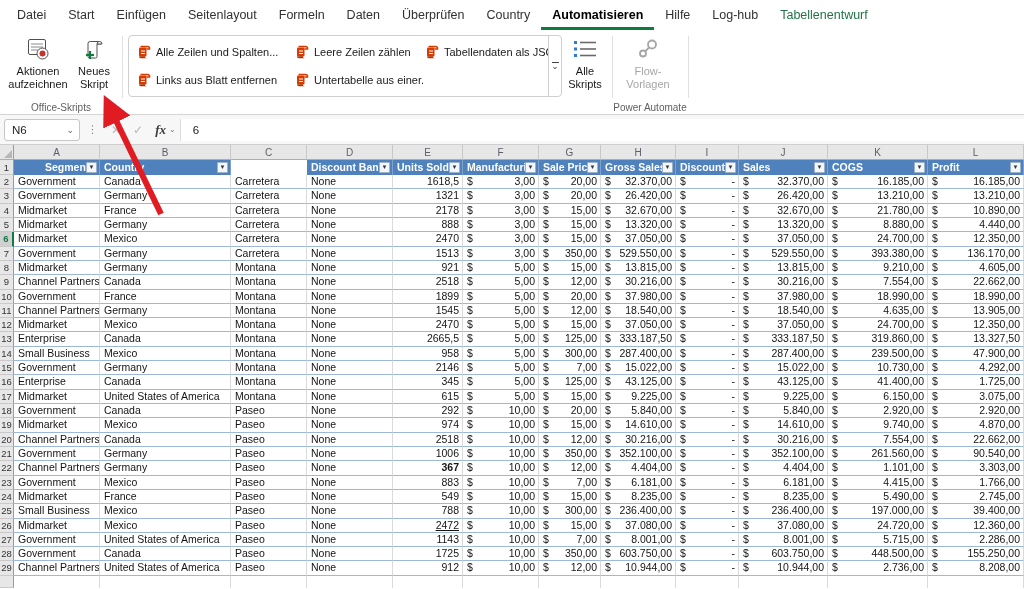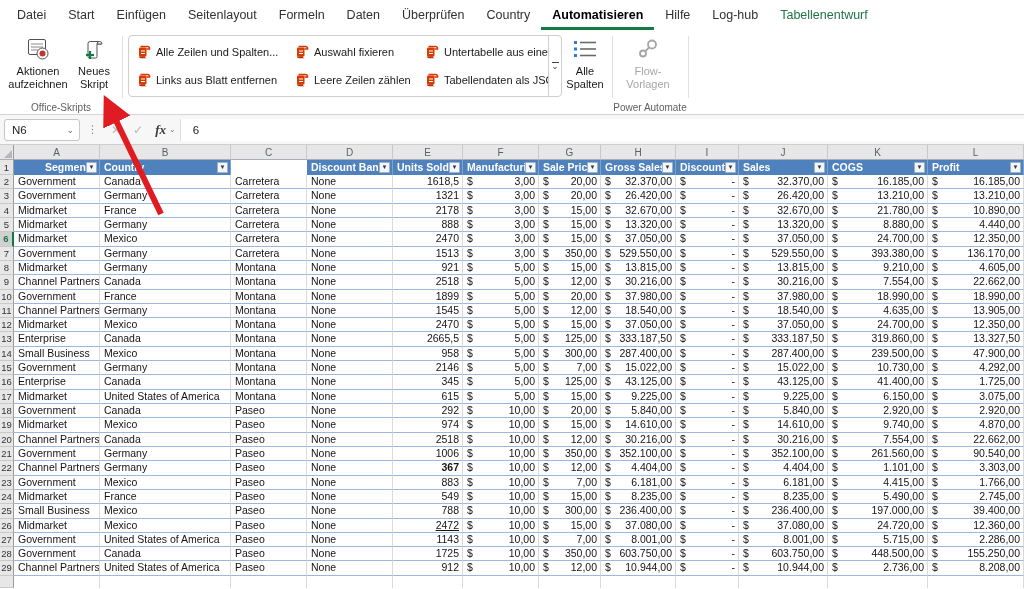--- a/index.html
+++ b/index.html
@@ -146,30 +146,20 @@
             <span>Links aus Blatt entfernen</span>
           </div>
           <div class="gal-item">
             <svg class="sicon" width="14" height="14" viewBox="0 0 14 14">
               <path d="M3.5 1.5 h7 a2 2 0 0 1 2 2 v0.5 h-3" fill="none" stroke="#D83B01" stroke-width="1.6"></path>
               <rect x="2" y="2.5" width="7.5" height="9" rx="1" fill="#D83B01"></rect>
               <path d="M2 11.5 a1.8 1.8 0 0 0 1.8 1.8 h6 a2 2 0 0 1-2-2" fill="#b53000"></path>
               <line x1="4" y1="6" x2="8" y2="6" stroke="#fff" stroke-width="1"></line>
               <line x1="4" y1="8.5" x2="8" y2="8.5" stroke="#fff" stroke-width="1"></line>
             </svg>
-            <span>Auswahl fixieren</span>
-          </div>
-          <div class="gal-item">
-            <svg class="sicon" width="14" height="14" viewBox="0 0 14 14">
-              <path d="M3.5 1.5 h7 a2 2 0 0 1 2 2 v0.5 h-3" fill="none" stroke="#D83B01" stroke-width="1.6"></path>
-              <rect x="2" y="2.5" width="7.5" height="9" rx="1" fill="#D83B01"></rect>
-              <path d="M2 11.5 a1.8 1.8 0 0 0 1.8 1.8 h6 a2 2 0 0 1-2-2" fill="#b53000"></path>
-              <line x1="4" y1="6" x2="8" y2="6" stroke="#fff" stroke-width="1"></line>
-              <line x1="4" y1="8.5" x2="8" y2="8.5" stroke="#fff" stroke-width="1"></line>
-            </svg>
             <span>Leere Zeilen zählen</span>
           </div>
           <div class="gal-item">
             <svg class="sicon" width="14" height="14" viewBox="0 0 14 14">
               <path d="M3.5 1.5 h7 a2 2 0 0 1 2 2 v0.5 h-3" fill="none" stroke="#D83B01" stroke-width="1.6"></path>
               <rect x="2" y="2.5" width="7.5" height="9" rx="1" fill="#D83B01"></rect>
               <path d="M2 11.5 a1.8 1.8 0 0 0 1.8 1.8 h6 a2 2 0 0 1-2-2" fill="#b53000"></path>
               <line x1="4" y1="6" x2="8" y2="6" stroke="#fff" stroke-width="1"></line>
               <line x1="4" y1="8.5" x2="8" y2="8.5" stroke="#fff" stroke-width="1"></line>
             </svg>
@@ -195,21 +185,21 @@
       <span class="bicon">
         <svg width="24" height="22" viewBox="0 0 24 22">
           <rect x="1" y="3" width="3" height="3" fill="#2b7cd3"></rect>
           <rect x="1" y="9.5" width="3" height="3" fill="#2b7cd3"></rect>
           <rect x="1" y="16" width="3" height="3" fill="#2b7cd3"></rect>
           <line x1="7" y1="4.5" x2="23" y2="4.5" stroke="#6a6a6a" stroke-width="1.6"></line>
           <line x1="7" y1="11" x2="23" y2="11" stroke="#6a6a6a" stroke-width="1.6"></line>
           <line x1="7" y1="17.5" x2="23" y2="17.5" stroke="#6a6a6a" stroke-width="1.6"></line>
         </svg>
       </span>
-      <span>Alle Spalten</span>
+      <span>Alle Skripts</span>
     </div>
     <div class="rsep" style="left:612px;"></div>
 
     <div class="bigbtn disabled" style="left:618px; width:60px;">
       <span class="bicon">
         <svg width="26" height="26" viewBox="0 0 26 26">
           <circle cx="8" cy="17.5" r="3" fill="none" stroke="#a6a6a6" stroke-width="1.8"></circle>
           <circle cx="17" cy="8.5" r="4" fill="none" stroke="#a6a6a6" stroke-width="1.8"></circle>
           <line x1="10.2" y1="15.3" x2="14" y2="11.5" stroke="#a6a6a6" stroke-width="1.8"></line>
         </svg>

